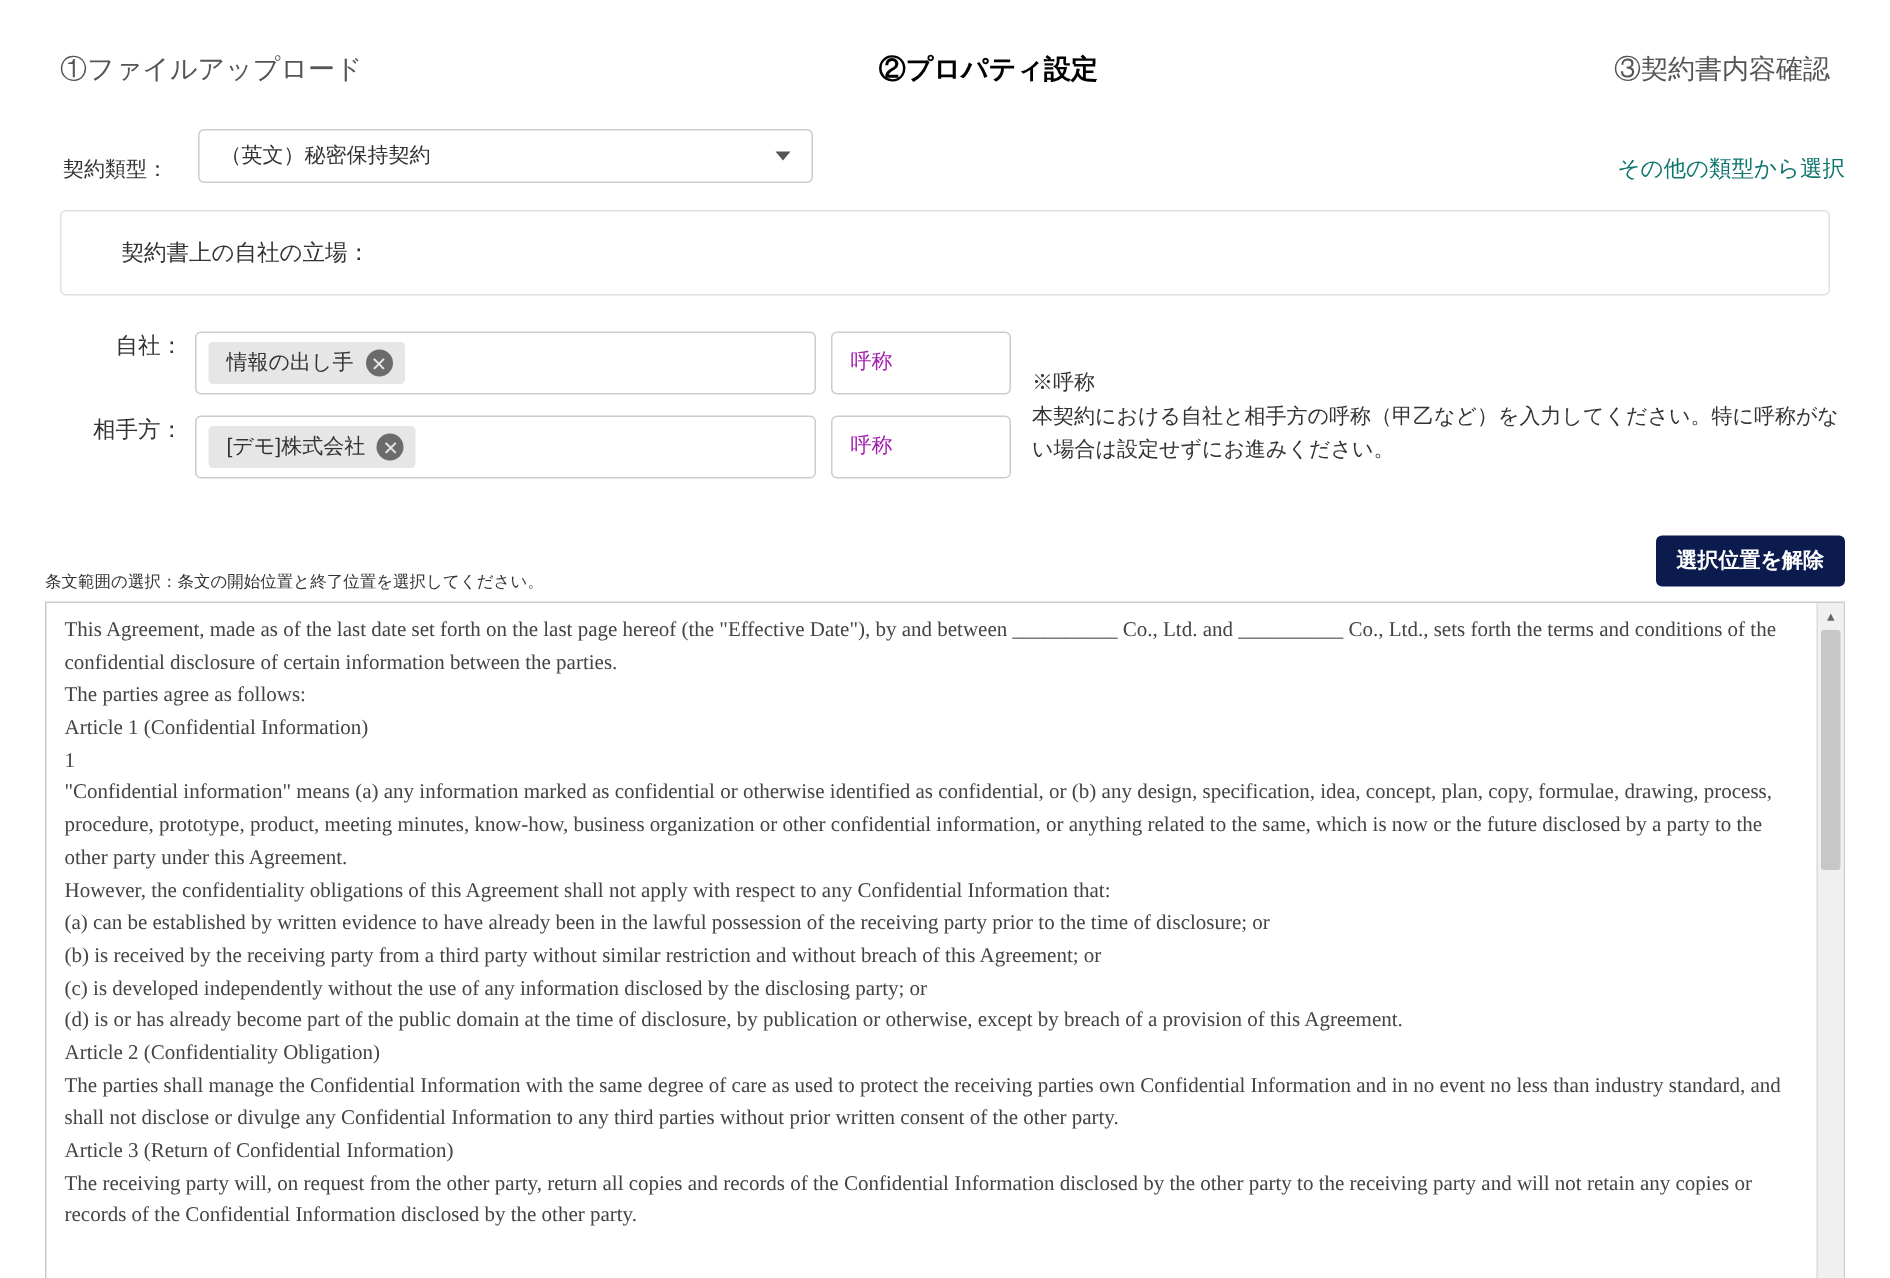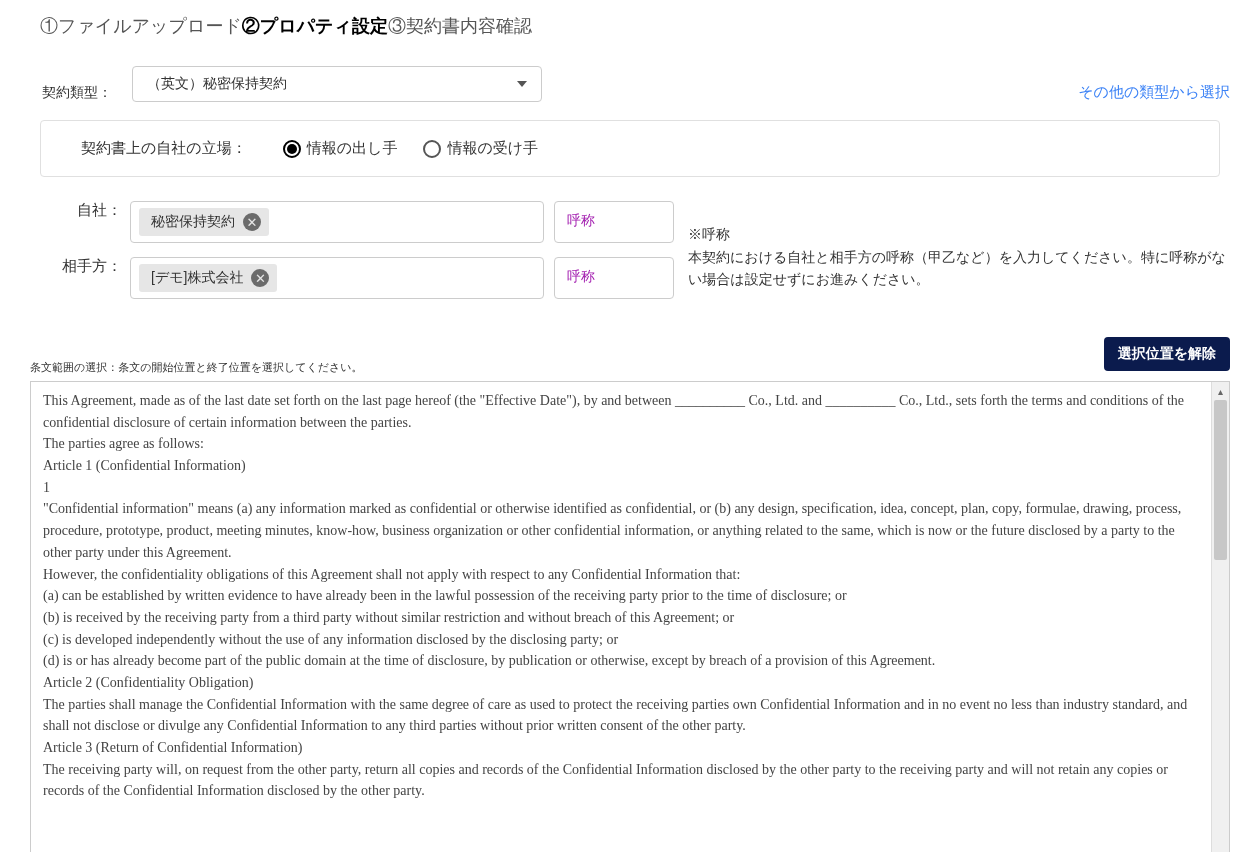--- a/index.html
+++ b/index.html
@@ -7,22 +7,22 @@
     margin: 0;
     padding: 0;
     font-family: "Hiragino Kaku Gothic Pro", "Meiryo", sans-serif;
     font-size: 14px;
     color: #333;
     background: #fff;
     width: 1260px;
   }
   .steps {
     display: flex;
-    justify-content: flex-start;
-    padding: 14px 40px 28px 40px;
+    justify-content: space-between;
+    padding: 34px 40px 28px 40px;
     font-size: 18px;
   }
   .step { color: #555; }
   .step.active { font-weight: bold; color: #000; }
 
   .content { padding: 0 30px; }
 
   .row { display: flex; align-items: flex-end; margin-bottom: 18px; }
   .label { width: 90px; text-align: right; padding-right: 8px; color: #333; }
 
@@ -38,21 +38,21 @@
     margin-left: 12px;
   }
   .caret-down {
     width: 0; height: 0;
     border-left: 5px solid transparent;
     border-right: 5px solid transparent;
     border-top: 6px solid #555;
   }
   .link-right {
     margin-left: auto;
-    color: #3b82f6;
+    color: #0f766e;
     cursor: pointer;
     font-size: 15px;
   }
 
   .position-box {
     border: 1px solid #e0e0e0;
     border-radius: 4px;
     padding: 18px 40px;
     margin: 0 10px 24px 10px;
     display: flex;
@@ -199,41 +199,29 @@
     <div class="label">契約類型：</div>
     <div class="select-box">
       <span>（英文）秘密保持契約</span>
       <span class="caret-down"></span>
     </div>
     <a class="link-right">その他の類型から選択</a>
   </div>
 
   <div class="position-box">
     <span class="position-label">契約書上の自社の立場：</span>
-    <div class="radio-group">
-      <div class="radio-item">
-        <span class="radio-outer">
-            <span class="radio-inner"></span>
-          </span>
-        <span>情報の出し手</span>
-      </div>
-      <div class="radio-item">
-        <span class="radio-outer unchecked"></span>
-        <span>情報の受け手</span>
-      </div>
-    </div>
   </div>
 
   <div class="party-block">
     <div style="flex:0 0 auto;">
       <div class="party-row">
         <div class="party-label">自社：</div>
         <div class="tag-input">
           <div class="tag">
-            <span>秘密保持契約</span>
+            <span>情報の出し手</span>
             <span class="tag-remove">✕</span>
           </div>
         </div>
         <div class="alias-input">呼称</div>
       </div>
       <div class="party-row">
         <div class="party-label">相手方：</div>
         <div class="tag-input">
           <div class="tag">
             <span>[デモ]株式会社</span>

